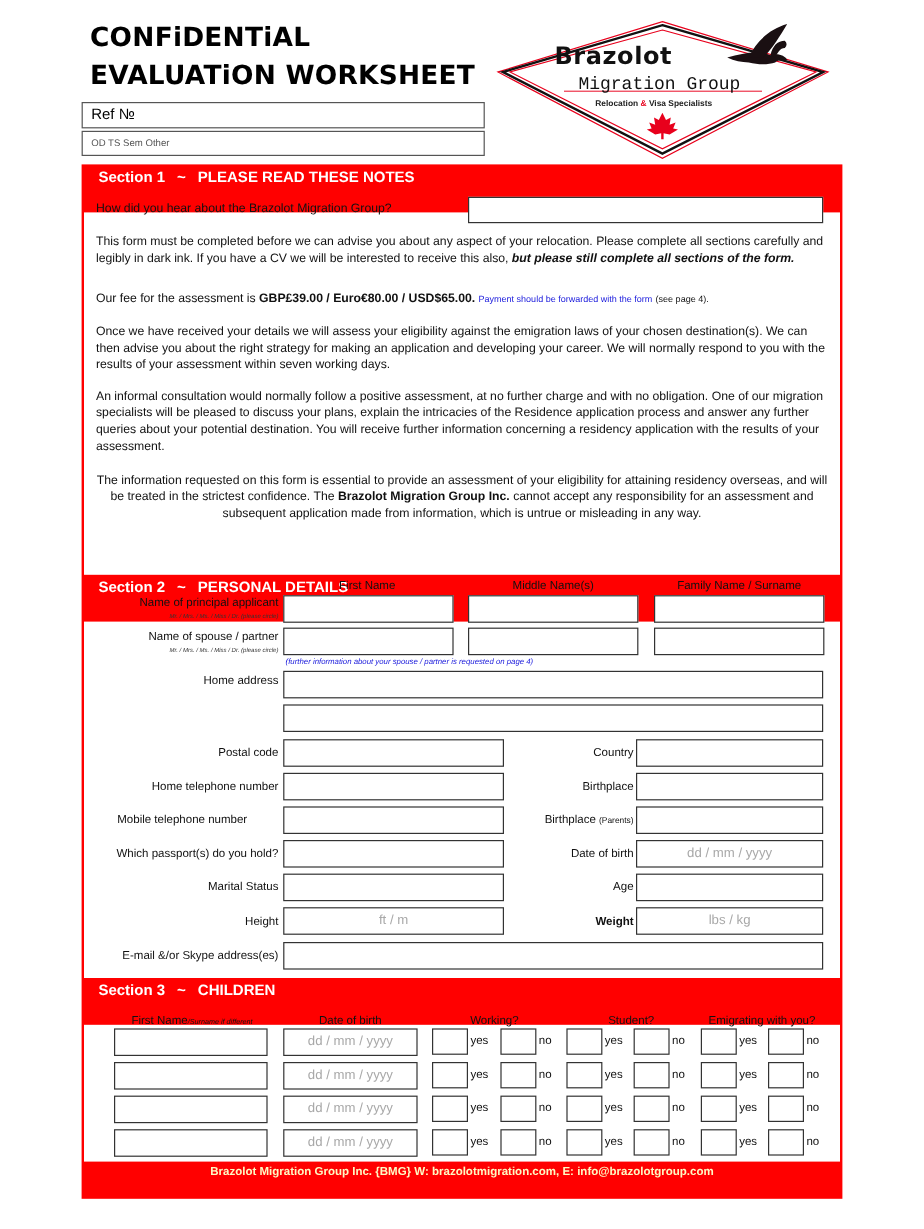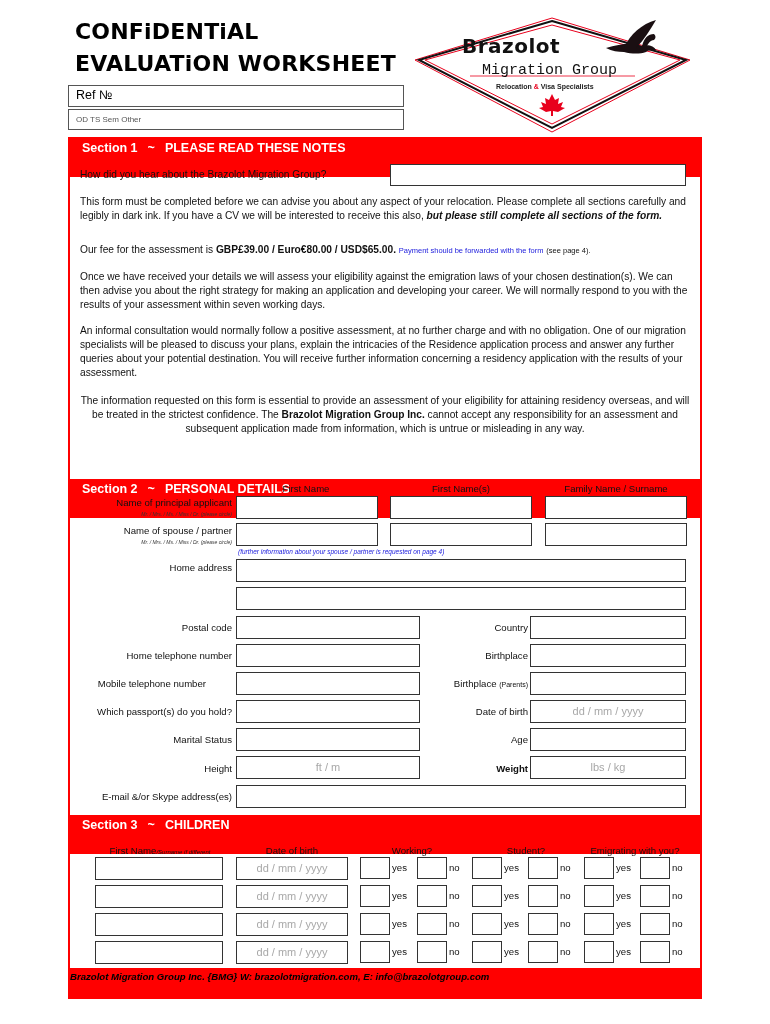--- a/index.html
+++ b/index.html
@@ -34,22 +34,22 @@
   .box { position: absolute; border: 1.4px solid #333; box-sizing: border-box; background: #fff; }
   .ph { color: #a8a8a8; font-size: 11px; text-align: center; line-height: 20px; }
 
   .lbl { position: absolute; font-size: 9.6px; text-align: right; color: #111; white-space: nowrap; }
   .sublbl { position: absolute; font-size: 5px; font-style: italic; color: #333; text-align: right; white-space: nowrap; }
   .colhead { position: absolute; font-size: 9.6px; text-align: center; color: #111; white-space: nowrap; }
 
   .cb { position: absolute; width: 30px; height: 22px; border: 1.4px solid #333; box-sizing: border-box; }
   .cblbl { position: absolute; font-size: 9.6px; color: #111; }
 
-  .footer { left: 70px; top: 968px; width: 630px; height: 30px; background: #ff0000; color: #000000;
-            font-weight: bold; font-style: italic; }
+  .footer { left: 70px; top: 968px; width: 630px; height: 30px; background: #ff0000; color: #fef9c3;
+            text-align: center; font-weight: bold; }
   .footer .l1 { font-size: 9.6px; line-height: 14px; padding-top: 2px; }
   .footer .l2 { font-size: 7.2px; line-height: 12px; }
 </style>
 </head>
 <body>
 
 <div class="abs title">
   <div>CONFiDENTiAL</div>
   <div>EVALUATiON WORKSHEET</div>
 </div>
@@ -108,21 +108,21 @@
 <div class="abs txt para" style="top:324px;">An informal consultation would normally follow a positive assessment, at no further charge and with no obligation. One of our migration specialists will be pleased to discuss your plans, explain the intricacies of the Residence application process and answer any further queries about your potential destination. You will receive further information concerning a residency application with the results of your assessment.</div>
 <div class="abs txt para" style="top:394px;text-align:center;">
   <span>The information requested on this form is essential to provide an assessment of your eligibility for attaining residency overseas, and will be treated in the strictest confidence. The </span><b>Brazolot Migration Group Inc.</b><span> cannot accept any responsibility for an assessment and subsequent application made from information, which is untrue or misleading in any way.</span>
 </div>
 
 <div class="abs sec-head" style="top:455px;margin-top:24px;">
   <span>Section 2</span><span class="tilde">~</span><span>PERSONAL DETAILS</span>
 </div>
 
 <div class="colhead" style="left:236px;width:140px;top:483px;">First Name</div>
-<div class="colhead" style="left:390px;width:142px;top:483px;">First Name(s)</div>
+<div class="colhead" style="left:390px;width:142px;top:483px;">Middle Name(s)</div>
 <div class="colhead" style="left:545px;width:142px;top:483px;">Family Name / Surname</div>
 
 <div class="lbl" style="right:538px;top:497px;">Name of principal applicant</div>
 <div class="sublbl" style="right:538px;top:511px;">Mr.  /  Mrs.  /  Ms. /  Miss /  Dr.  (please circle)</div>
 <div class="box" style="left:236px;top:496px;width:142px;height:23px;"></div>
 <div class="box" style="left:390px;top:496px;width:142px;height:23px;"></div>
 <div class="box" style="left:545px;top:496px;width:142px;height:23px;"></div>
 
 <div class="lbl" style="right:538px;top:525px;">Name of spouse / partner</div>
 <div class="sublbl" style="right:538px;top:539px;">Mr.  /  Mrs.  /  Ms. /  Miss /  Dr.  (please circle)</div>

